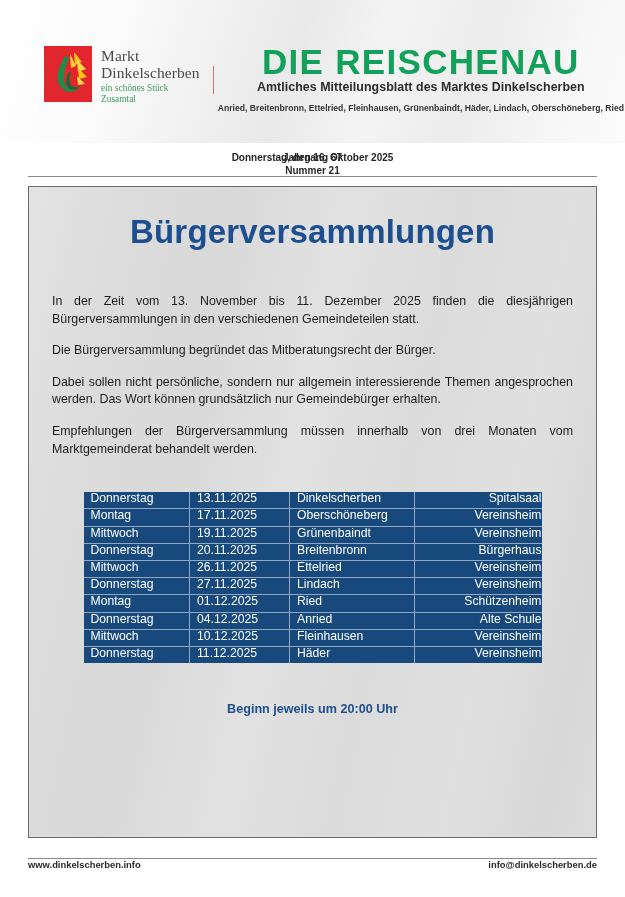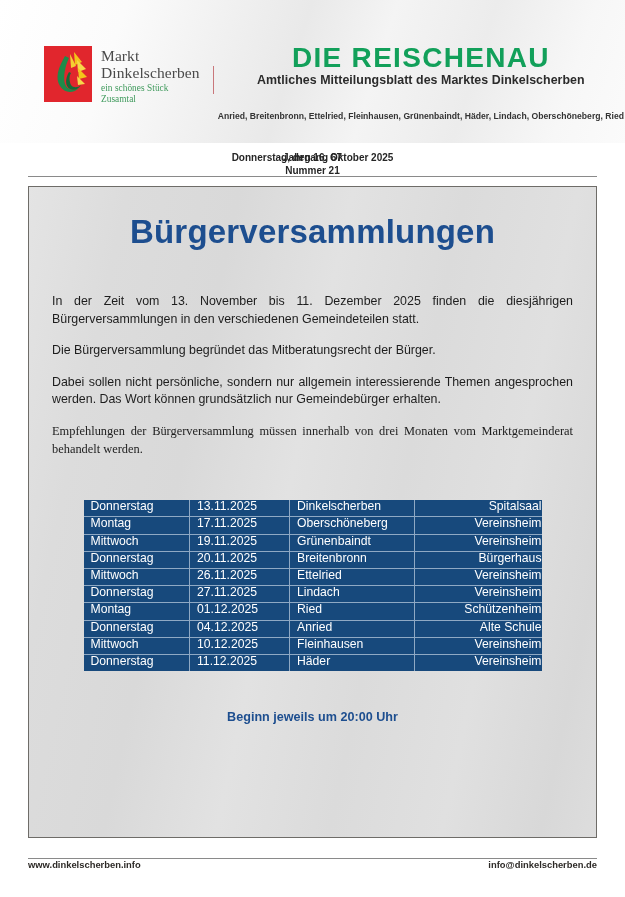--- a/index.html
+++ b/index.html
@@ -89,40 +89,40 @@
   }
 
   
   .title-block {
     flex: 1;
     text-align: center;
     padding-top: 16px;
     padding-left: 4px;
   }
   .paper-title {
-    font-size: 28px;
+    font-size: 35px;
     font-weight: bold;
     color: #12a05a;
     letter-spacing: 1.3px;
     line-height: 1;
     white-space: nowrap;
   }
   .paper-sub {
     font-size: 12.4px;
     font-weight: bold;
     color: #2b2b2b;
     margin-top: 1px;
     letter-spacing: .05px;
     white-space: nowrap;
   }
   .paper-villages {
     font-size: 8.6px;
     font-weight: bold;
     color: #333333;
-    margin-top: 24px;
+    margin-top: 9px;
     letter-spacing: .02px;
     white-space: nowrap;
   }
 
   
   .issue-bar {
     position: absolute;
     left: 28px; top: 152px;
     width: 569px;
     height: 24px;
@@ -171,21 +171,21 @@
     margin: 0 23px;
     padding-top: 42px;
   }
   .body-copy p {
     margin: 0 0 14px 0;
     font-size: 12.4px;
     line-height: 1.42;
     color: #1d1d1d;
     text-align: justify;
   }
-  .body-copy p:last-child { margin-bottom: 12px; font-family: Liberation Serif, serif; }
+  .body-copy p:last-child { margin-bottom: 4px; }
 
   
   .sched-wrap {
     margin: 0 auto;
     padding-top: 30px;
     width: 458px;
   }
   table.sched {
     border-collapse: collapse;
     width: 458px;

